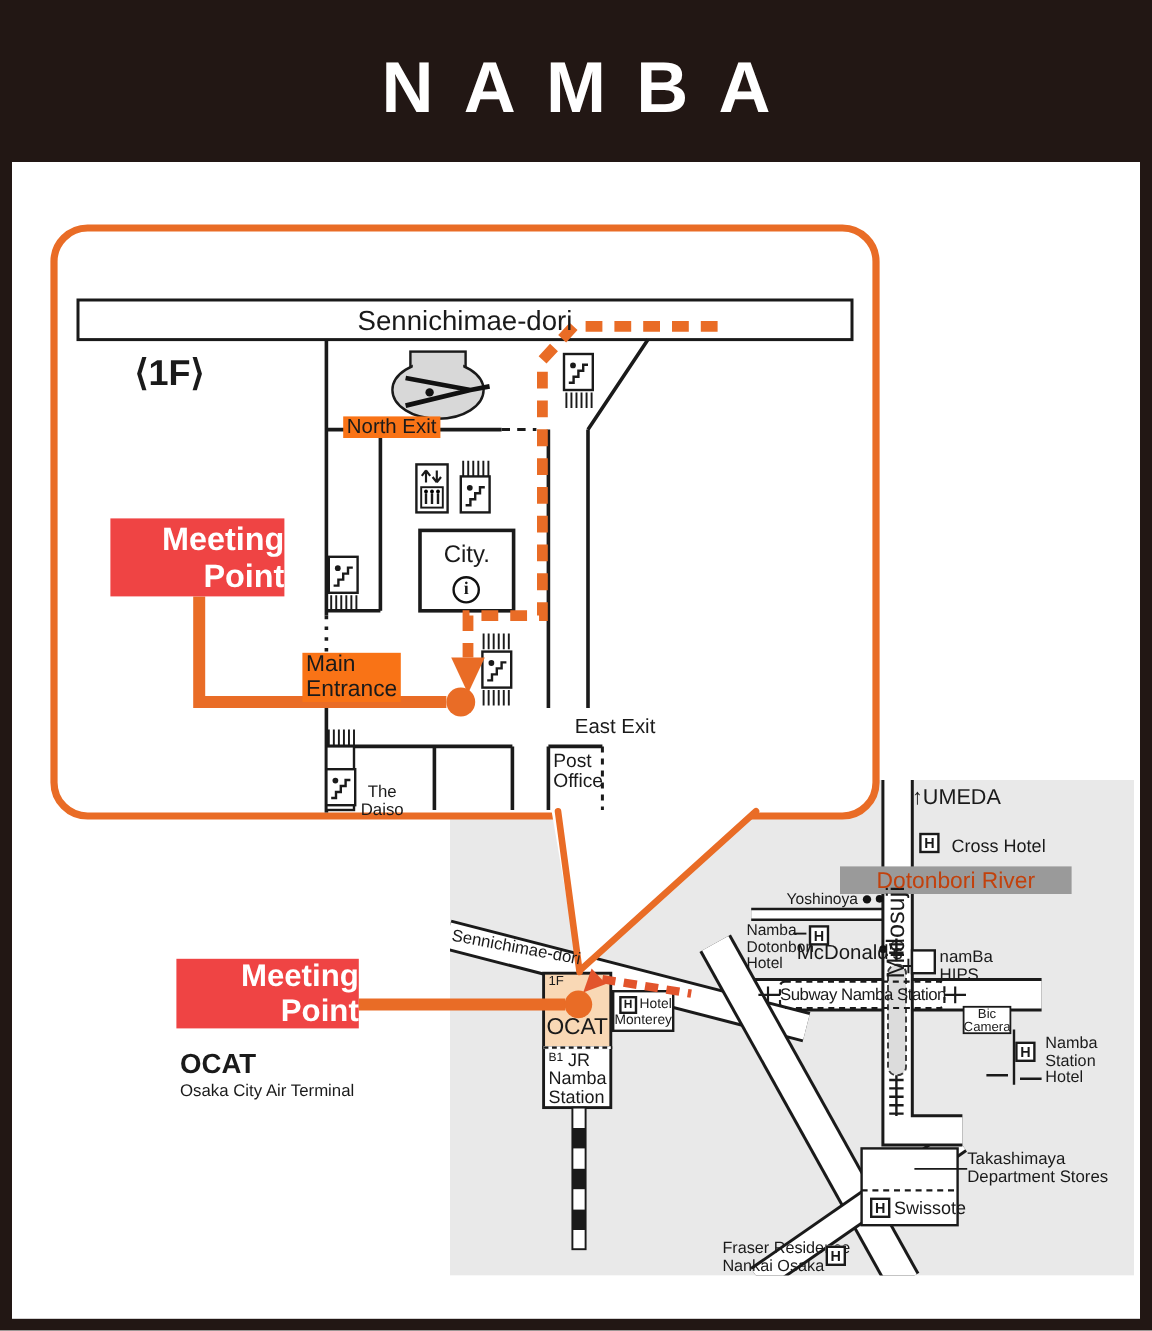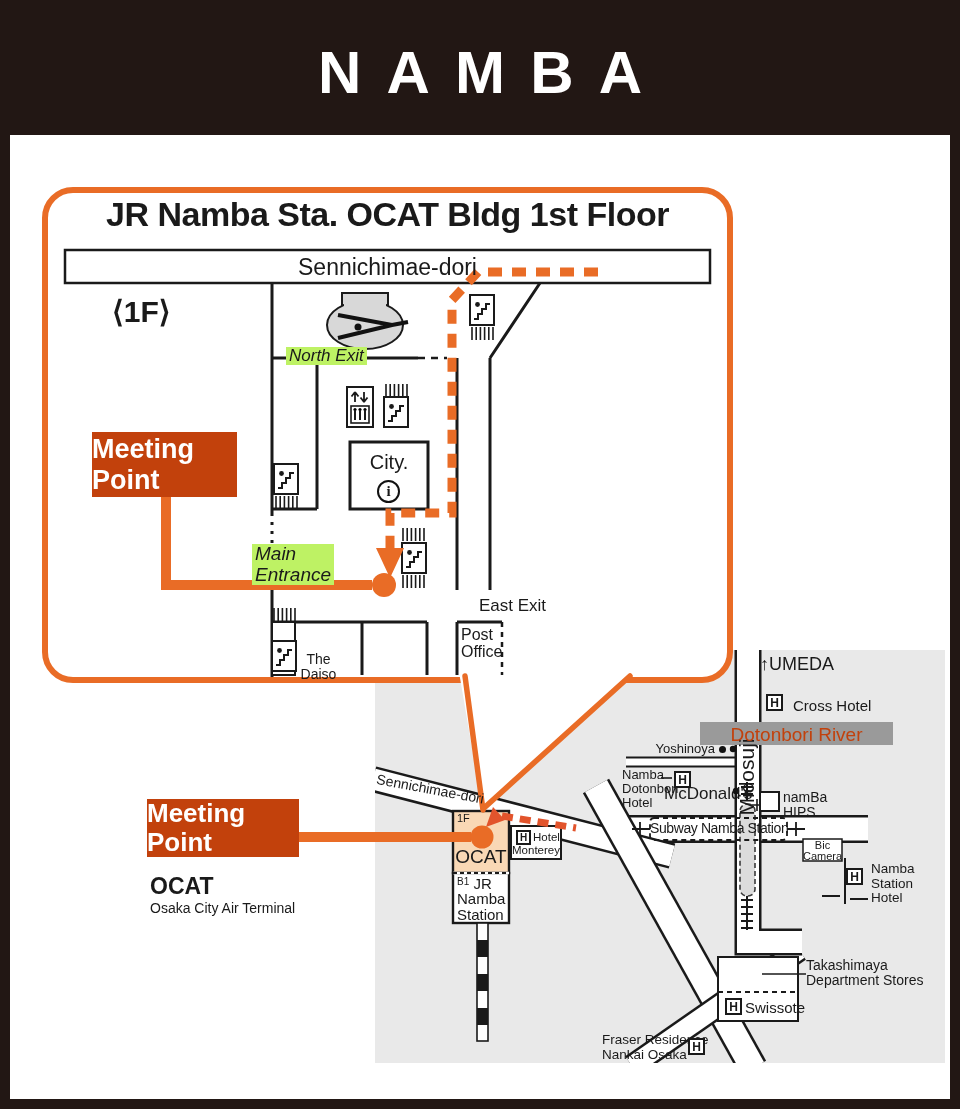--- a/index.html
+++ b/index.html
@@ -3,22 +3,22 @@
 <meta charset="utf-8">
 <style>
   html,body{margin:0;padding:0;background:#fff;}
   .page{position:relative;width:960px;height:1109px;background:#fff;font-family:"Liberation Sans",sans-serif;color:#1a1a1a;overflow:hidden;}
   .frame{position:absolute;inset:0;border:10px solid #221714;pointer-events:none;}
   .header{position:absolute;left:10px;top:10px;right:10px;height:125px;background:#221714;display:flex;align-items:center;justify-content:center;}
   .header .t{color:#fff;font-size:60px;font-weight:bold;letter-spacing:0.42em;text-indent:0.42em;}
   svg{position:absolute;left:0;top:0;}
   .lbl{position:absolute;white-space:pre;line-height:1.08;}
   .c{text-align:center;}
-  .bgw{background:#bef264;padding:0 3px;font-style:italic;}
-  .badge{position:absolute;background:#c2410c;color:#fff;font-weight:bold;display:flex;flex-direction:column;align-items:flex-start;justify-content:center;line-height:1.12;}
+  .bgw{background:#f97316;padding:0 3px;}
+  .badge{position:absolute;background:#ef4444;color:#fff;font-weight:bold;display:flex;flex-direction:column;align-items:flex-end;justify-content:center;line-height:1.12;}
   .hbox{position:absolute;width:17px;height:17px;background:#fff;border:2px solid #1a1a1a;font-size:12px;font-weight:bold;display:flex;align-items:center;justify-content:center;box-sizing:border-box;}
   .dot{display:inline-block;width:7px;height:7px;border-radius:50%;background:#111;vertical-align:middle;margin-left:4px;}
   .icirc{position:absolute;width:23px;height:23px;border:2px solid #111;border-radius:50%;box-sizing:border-box;display:flex;align-items:center;justify-content:center;font-family:"Liberation Serif",serif;font-weight:bold;font-size:15px;}
   .sup{font-size:10px;vertical-align:4px;}
 </style>
 </head>
 <body>
 
 <div class="page">
 
@@ -167,21 +167,20 @@
     <polygon points="376,548 404,548 390,578" fill="#e96c26"></polygon>
     <path d="M166,497 V585 M161,585 H372" stroke="#e96c26" stroke-width="10" fill="none"></path>
     <circle cx="384" cy="585" r="12" fill="#e96c26"></circle>
   </g>
 </svg>
 
 <div class="header">
   <div class="t">NAMBA</div>
 </div>
 
-<div class="lbl c" style="left:45px;top:196px;width:685px;font-size:34px;font-weight:bold;letter-spacing:-0.5px;">JR Namba Sta. OCAT Bldg 1st Floor</div>
 <div class="lbl c" style="left:65px;top:255px;width:645px;font-size:23px;">Sennichimae-dori</div>
 <div class="lbl" style="left:112px;top:296px;font-size:30px;font-weight:bold;">⟨1F⟩</div>
 <div class="lbl bgw" style="left:286px;top:347px;font-size:17px;">North Exit</div>
 <div class="lbl c" style="left:350px;top:452px;width:78px;font-size:20px;">City.</div>
 <div class="icirc" style="left:377px;top:480px;">
       <span>i</span>
     </div>
 <div class="lbl bgw" style="left:252px;top:544px;font-size:19px;"><span>Main</span><br><span>Entrance</span></div>
 <div class="lbl" style="left:479px;top:597px;font-size:17px;">East Exit</div>
 <div class="lbl c" style="left:296px;top:652px;width:45px;font-size:14px;"><span>The</span><br><span>Daiso</span></div>

